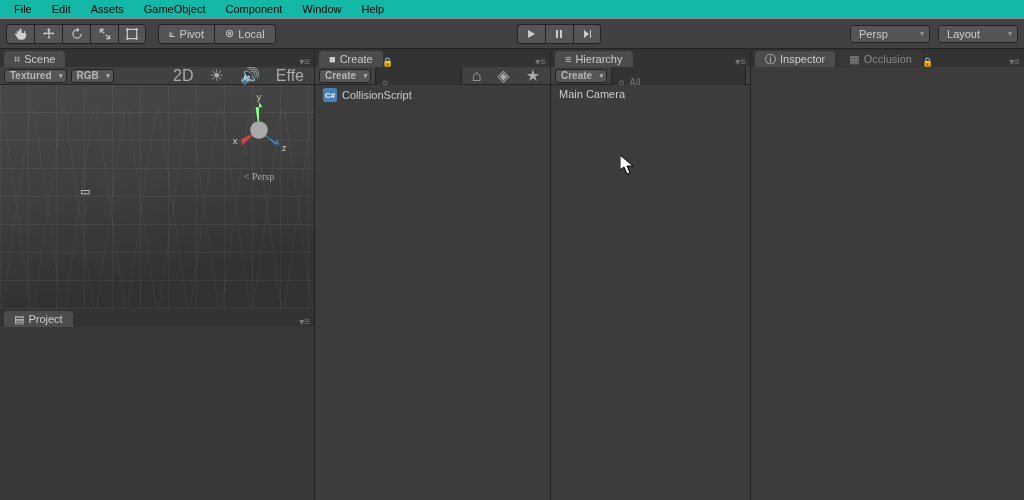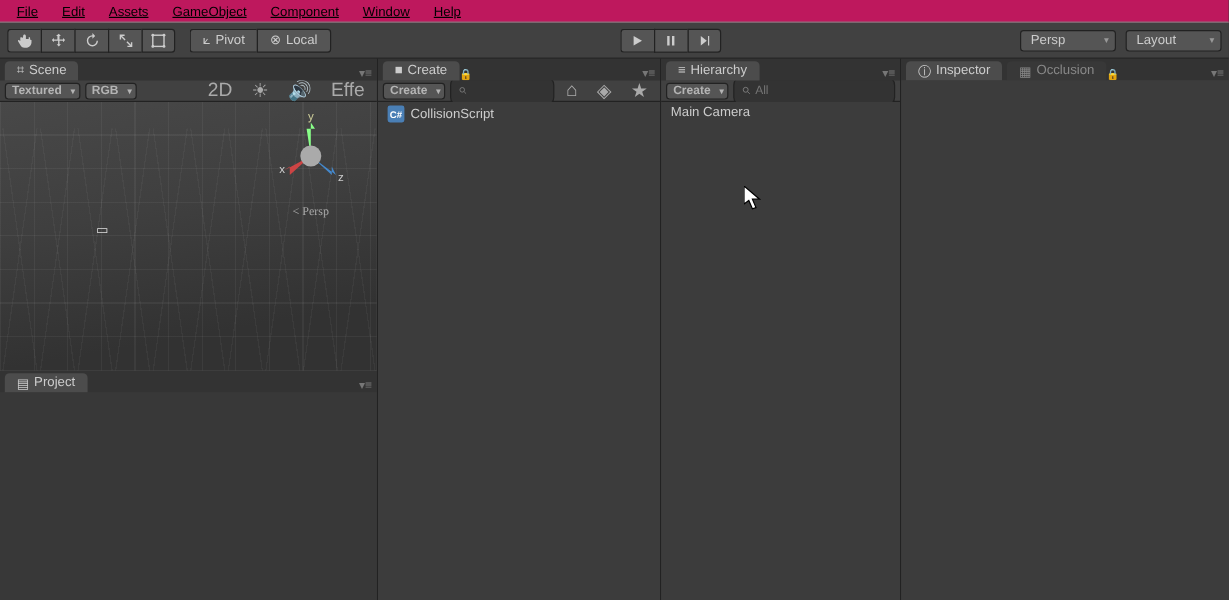--- a/index.html
+++ b/index.html
@@ -1,18 +1,18 @@
 <!DOCTYPE html>
 <html><head>
 <meta charset="utf-8">
 <style>
 * { margin: 0; padding: 0; box-sizing: border-box; font-family: Arial, sans-serif; font-size: 11px; user-select: none; }
 body { background: #3c3c3c; color: #b4b4b4; width: 1024px; height: 500px; overflow: hidden; }
 
-.menubar { background: #be185d; color: #000; height: 19px; display: flex; align-items: flex-end; padding-left: 4px; border-bottom: 1px solid #888; text-decoration: underline; }
+.menubar { background: #14b8a6; color: #000; height: 19px; display: flex; align-items: center; padding-left: 4px; border-bottom: 1px solid #888; }
 .menubar span { padding: 2px 10px; cursor: default; }
 
 .toolbar { background: #414141; height: 30px; display: flex; align-items: center; padding: 0 6px; border-bottom: 1px solid #222; }
 .tool-group { display: flex; margin-right: 12px; }
 .tool-btn { background: #555; border: 1px solid #222; color: #ccc; height: 20px; min-width: 28px; display: flex; align-items: center; justify-content: center; cursor: pointer; border-right: none; }
 .tool-btn:last-child { border-right: 1px solid #222; }
 .tool-btn.first { border-top-left-radius: 3px; border-bottom-left-radius: 3px; }
 .tool-btn.last { border-top-right-radius: 3px; border-bottom-right-radius: 3px; }
 .tool-btn.wide { padding: 0 10px; }
 .tool-btn svg { fill: #ccc; }
@@ -28,21 +28,21 @@
 .panel-tab.inactive { background: #383838; color: #888; }
 .panel-ctx { margin-left: auto; margin-right: 4px; color: #777; font-size: 10px; cursor: pointer; }
 .panel-lock { margin-right: 2px; color: #777; font-size: 9px; }
 
 .panel-toolbar { background: #414141; height: 18px; display: flex; align-items: center; padding: 0 4px; gap: 4px; border-bottom: 1px solid #222; }
 .panel-body { background: #3c3c3c; flex: 1; overflow: hidden; position: relative; }
 .drop-mini { background: #555; border: 1px solid #222; border-radius: 3px; padding: 0 14px 0 5px; height: 14px; display: flex; align-items: center; font-size: 10px; position: relative; cursor: pointer; font-weight: bold; }
 .drop-mini::after { content: "▾"; position: absolute; right: 3px; font-size: 7px; }
 .toolbar-btn-mini { padding: 0 6px; height: 14px; display: flex; align-items: center; font-size: 16px; cursor: pointer; color: #aaa; }
 .toolbar-btn-mini.on { background: #333; }
-.search-mini { background: #333; border: 1px solid #222; border-radius: 8px; height: 26px; flex: 1; padding: 0 6px; display: flex; align-items: center; }
+.search-mini { background: #333; border: 1px solid #222; border-radius: 8px; height: 26px; flex: 1; padding: 0 6px; display: flex; align-items: flex-end; }
 .search-mini svg { fill: #777; margin-right: 3px; }
 .search-mini input { background: transparent; border: none; color: #ccc; outline: none; font-size: 10px; width: 100%; }
 
 .scene-view { background: #4a4a4a; position: relative; height: calc(100% - 0px); }
 .scene-grid { position: absolute; inset: 0; background:
   repeating-linear-gradient(0deg, rgba(255,255,255,0.05) 0 1px, transparent 1px 28px),
   repeating-linear-gradient(90deg, rgba(255,255,255,0.05) 0 1px, transparent 1px 28px),
   linear-gradient(170deg, #484848 0%, #3f3f3f 40%, #323232 80%);
   perspective: 400px;
 }

